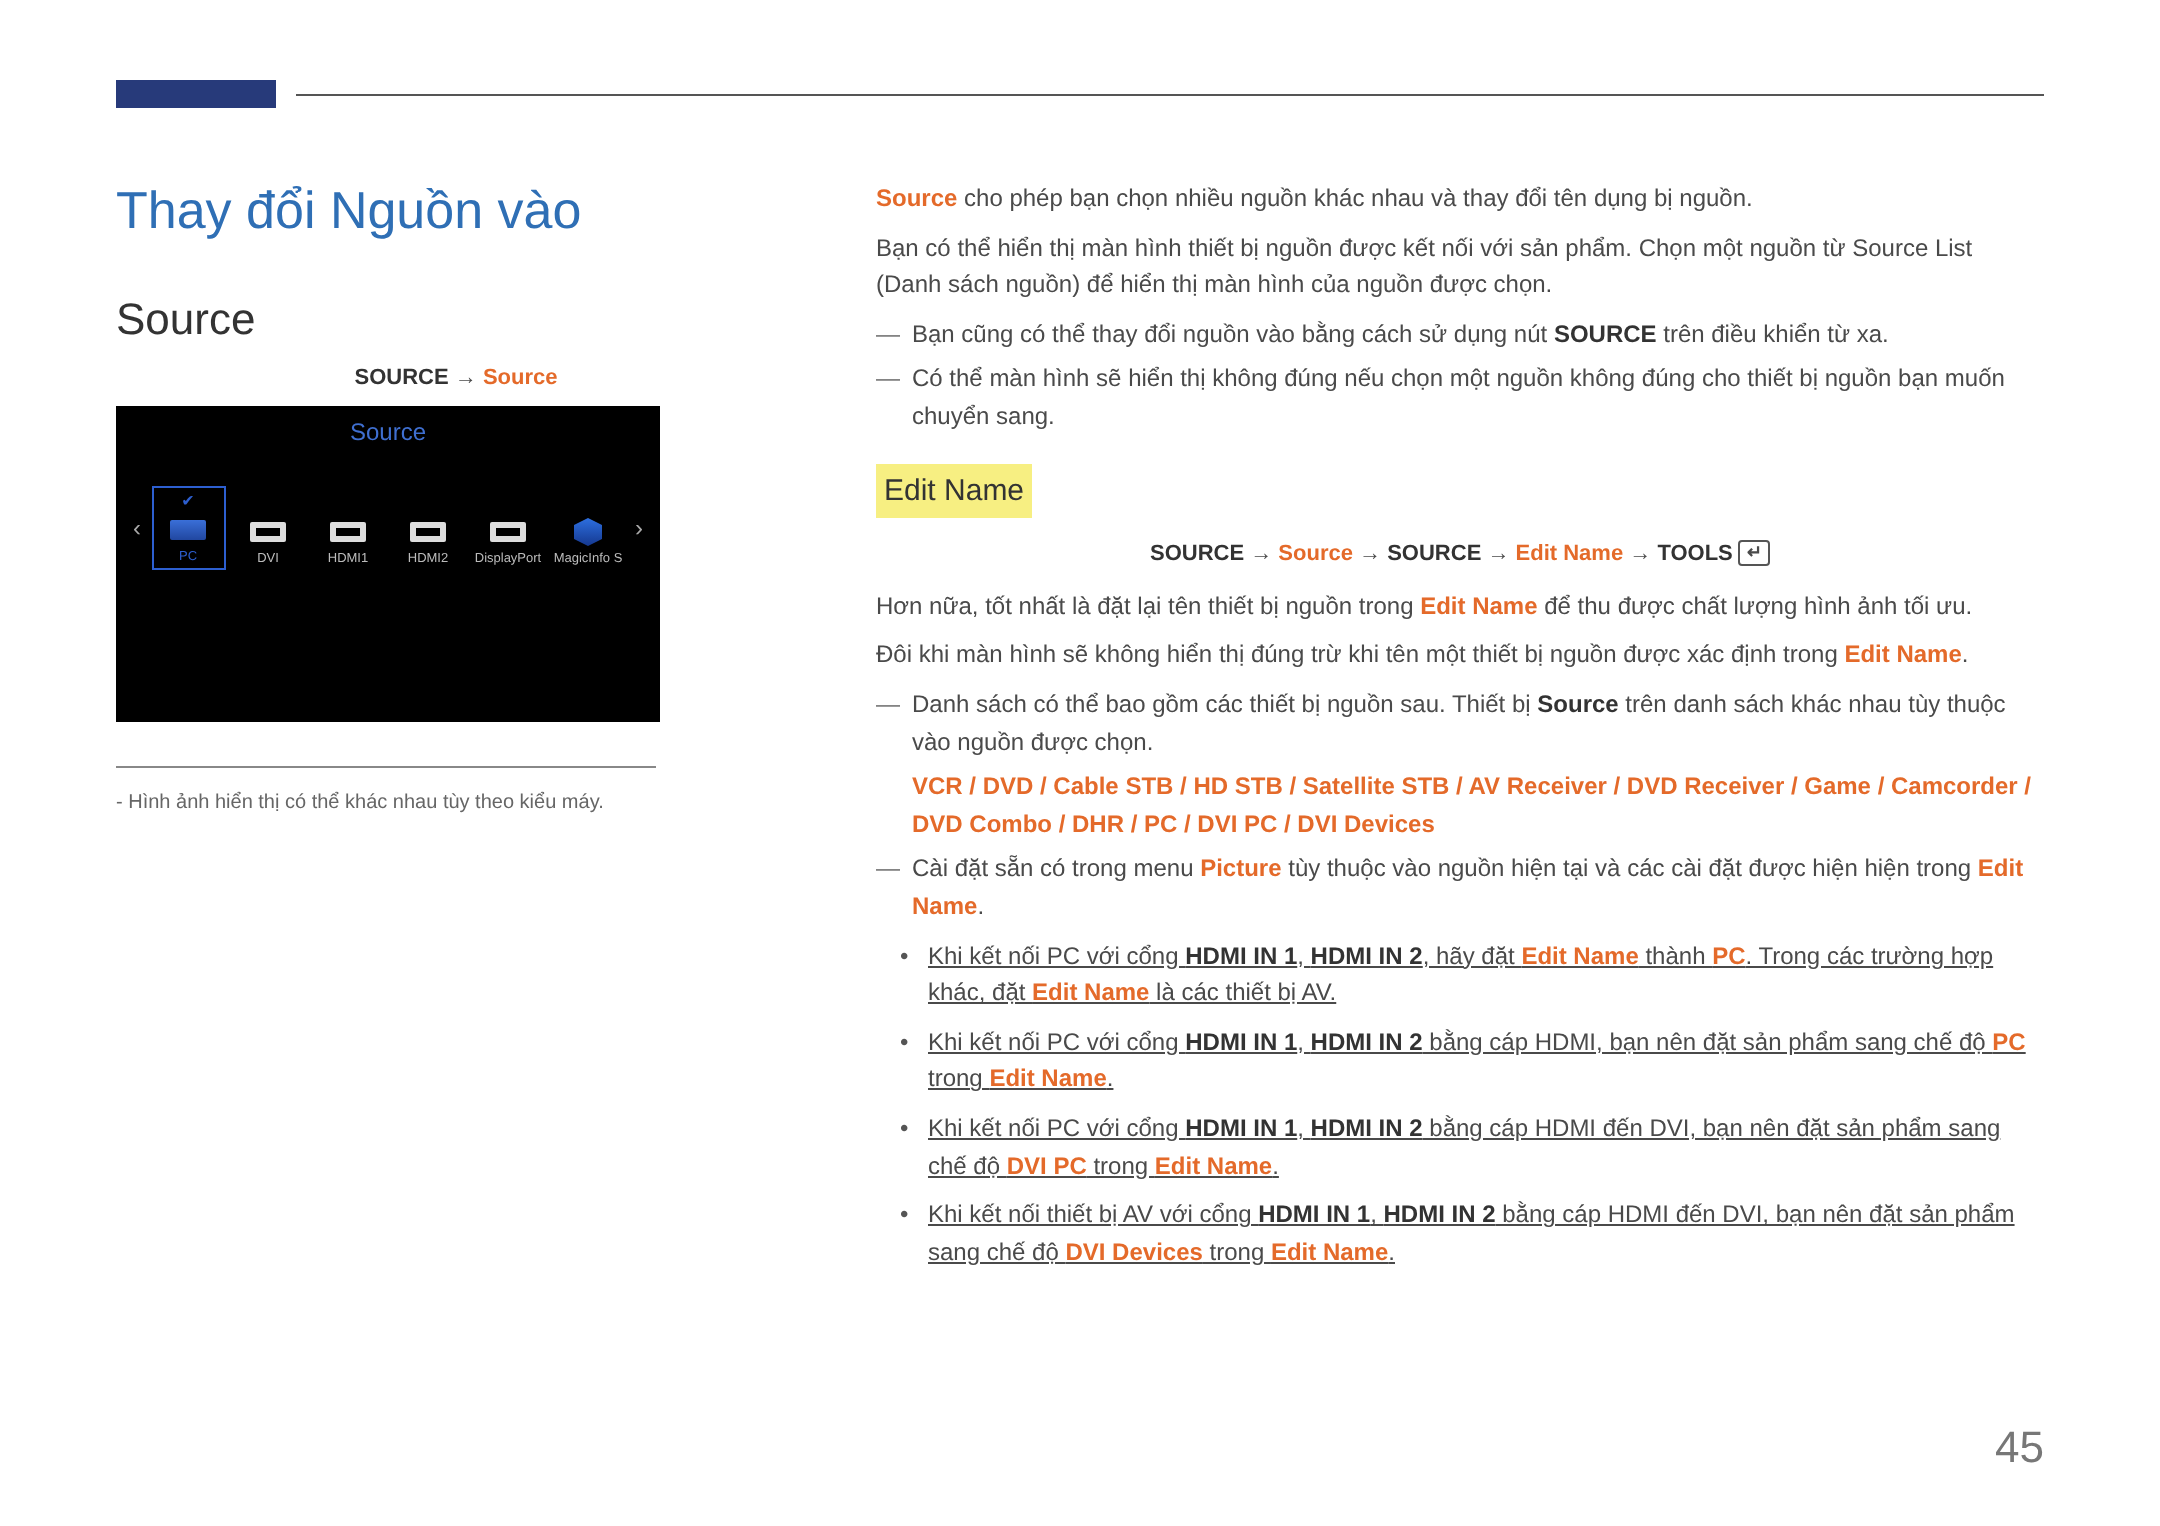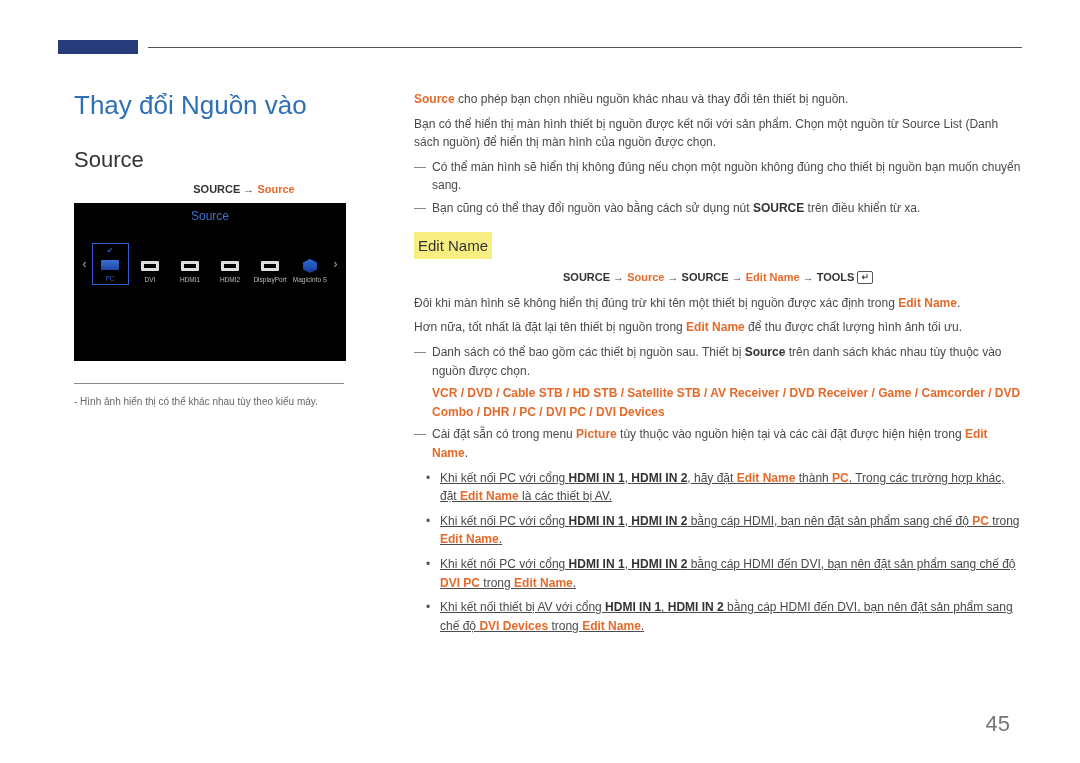--- a/index.html
+++ b/index.html
@@ -28,32 +28,32 @@
   .topbar-line {
     position: absolute;
     top: 7px;
     left: 90px;
     right: 0;
     border-top: 1px solid #555;
   }
   .page-number {
     position: absolute;
     bottom: 26px;
-    right: 70px;
+    right: 58px;
     font-size: 22px;
     color: #777;
   }
   .main {
     position: absolute;
     top: 90px;
     left: 58px;
     right: 58px;
     bottom: 70px;
     display: flex;
-    margin-left: 16px;
+    gap: 40px;
   }
   .left-col {
     width: 340px;
     flex-shrink: 0;
   }
   .right-col {
     flex: 1;
     font-size: 12px;
     line-height: 1.55;
     color: #4a4a4a;
@@ -283,47 +283,47 @@
 
     <div class="left-divider"></div>
     <div class="note">
       <span>- </span><span>Hình ảnh hiển thị có thể khác nhau tùy theo kiểu máy.</span>
     </div>
   </div>
 
   <div class="right-col">
 
     <div class="para">
-      <span class="orange">Source</span><span> cho phép bạn chọn nhiều nguồn khác nhau và thay đổi tên thiết bị nguồn.</span>
+      <span class="orange">Source</span><span> cho phép bạn chọn nhiều nguồn khác nhau và thay đổi tên dụng bị nguồn.</span>
     </div>
     <div class="para">
       <span>Bạn có thể hiển thị màn hình thiết bị nguồn được kết nối với sản phẩm. Chọn một nguồn từ Source List (Danh sách nguồn) để hiển thị màn hình của nguồn được chọn.</span>
     </div>
 
     <ul class="dash-list">
       <li>
+        <span>Bạn cũng có thể thay đổi nguồn vào bằng cách sử dụng nút </span><span class="bold">SOURCE</span><span> trên điều khiển từ xa.</span>
+      </li>
+      <li>
         <span>Có thể màn hình sẽ hiển thị không đúng nếu chọn một nguồn không đúng cho thiết bị nguồn bạn muốn chuyển sang.</span>
-      </li>
-      <li>
-        <span>Bạn cũng có thể thay đổi nguồn vào bằng cách sử dụng nút </span><span class="bold">SOURCE</span><span> trên điều khiển từ xa.</span>
       </li>
     </ul>
 
     <div class="highlight-heading">Edit Name</div>
 
     <div class="breadcrumb">
       <span class="bold">SOURCE</span><span> → </span><span class="orange">Source</span><span> → </span><span class="bold">SOURCE</span><span> → </span><span class="orange">Edit Name</span><span> → </span><span class="bold">TOOLS</span>
       <span class="enter-icon">↵</span>
     </div>
 
     <div class="para">
+      <span>Hơn nữa, tốt nhất là đặt lại tên thiết bị nguồn trong </span><span class="orange">Edit Name</span><span> để thu được chất lượng hình ảnh tối ưu.</span>
+    </div>
+    <div class="para">
       <span>Đôi khi màn hình sẽ không hiển thị đúng trừ khi tên một thiết bị nguồn được xác định trong </span><span class="orange">Edit Name</span><span>.</span>
-    </div>
-    <div class="para">
-      <span>Hơn nữa, tốt nhất là đặt lại tên thiết bị nguồn trong </span><span class="orange">Edit Name</span><span> để thu được chất lượng hình ảnh tối ưu.</span>
     </div>
 
     <ul class="dash-list">
       <li>
         <span>Danh sách có thể bao gồm các thiết bị nguồn sau. Thiết bị </span><span class="bold">Source</span><span> trên danh sách khác nhau tùy thuộc vào nguồn được chọn.</span>
         <div class="orange" style="margin-top:4px;">VCR / DVD / Cable STB / HD STB / Satellite STB / AV Receiver / DVD Receiver / Game / Camcorder / DVD Combo / DHR / PC / DVI PC / DVI Devices</div>
       </li>
       <li>
         <span>Cài đặt sẵn có trong menu </span><span class="orange">Picture</span><span> tùy thuộc vào nguồn hiện tại và các cài đặt được hiện hiện trong </span><span class="orange">Edit Name</span><span>.</span>
       </li>

